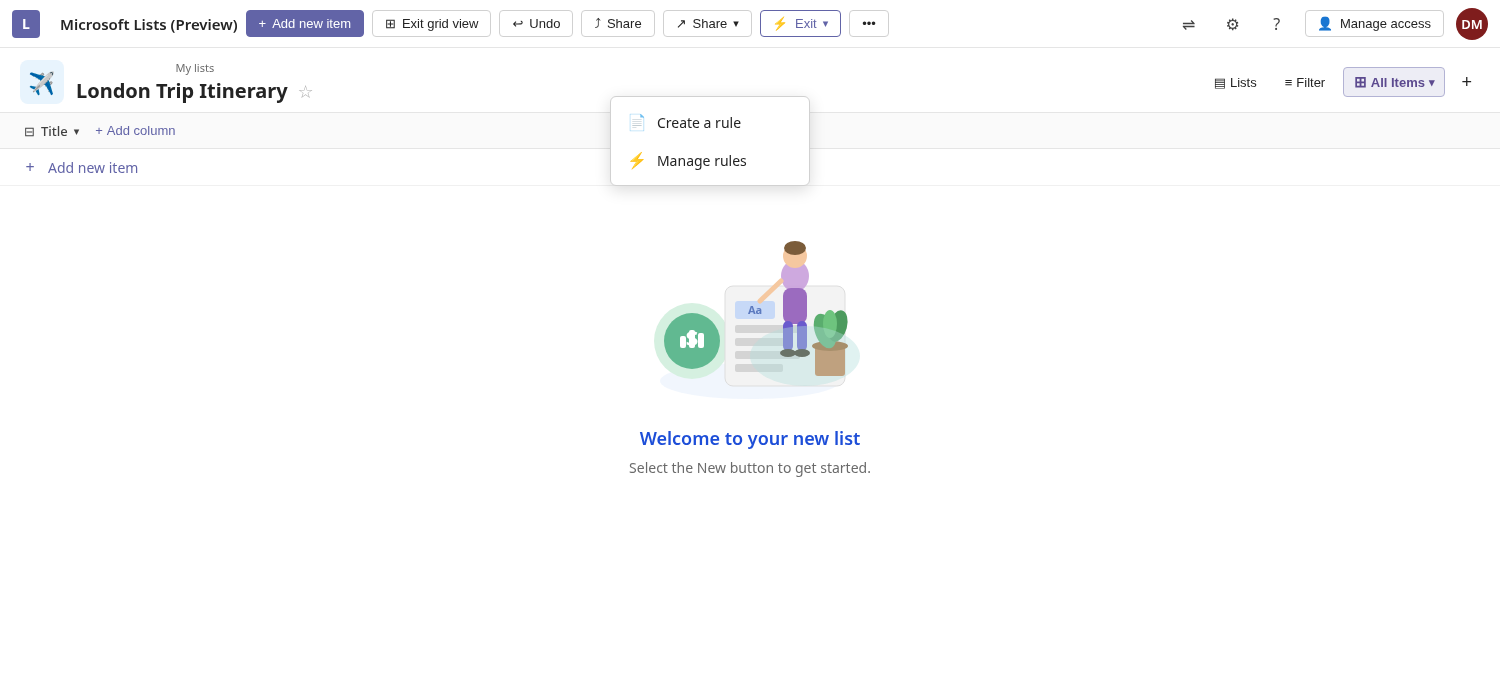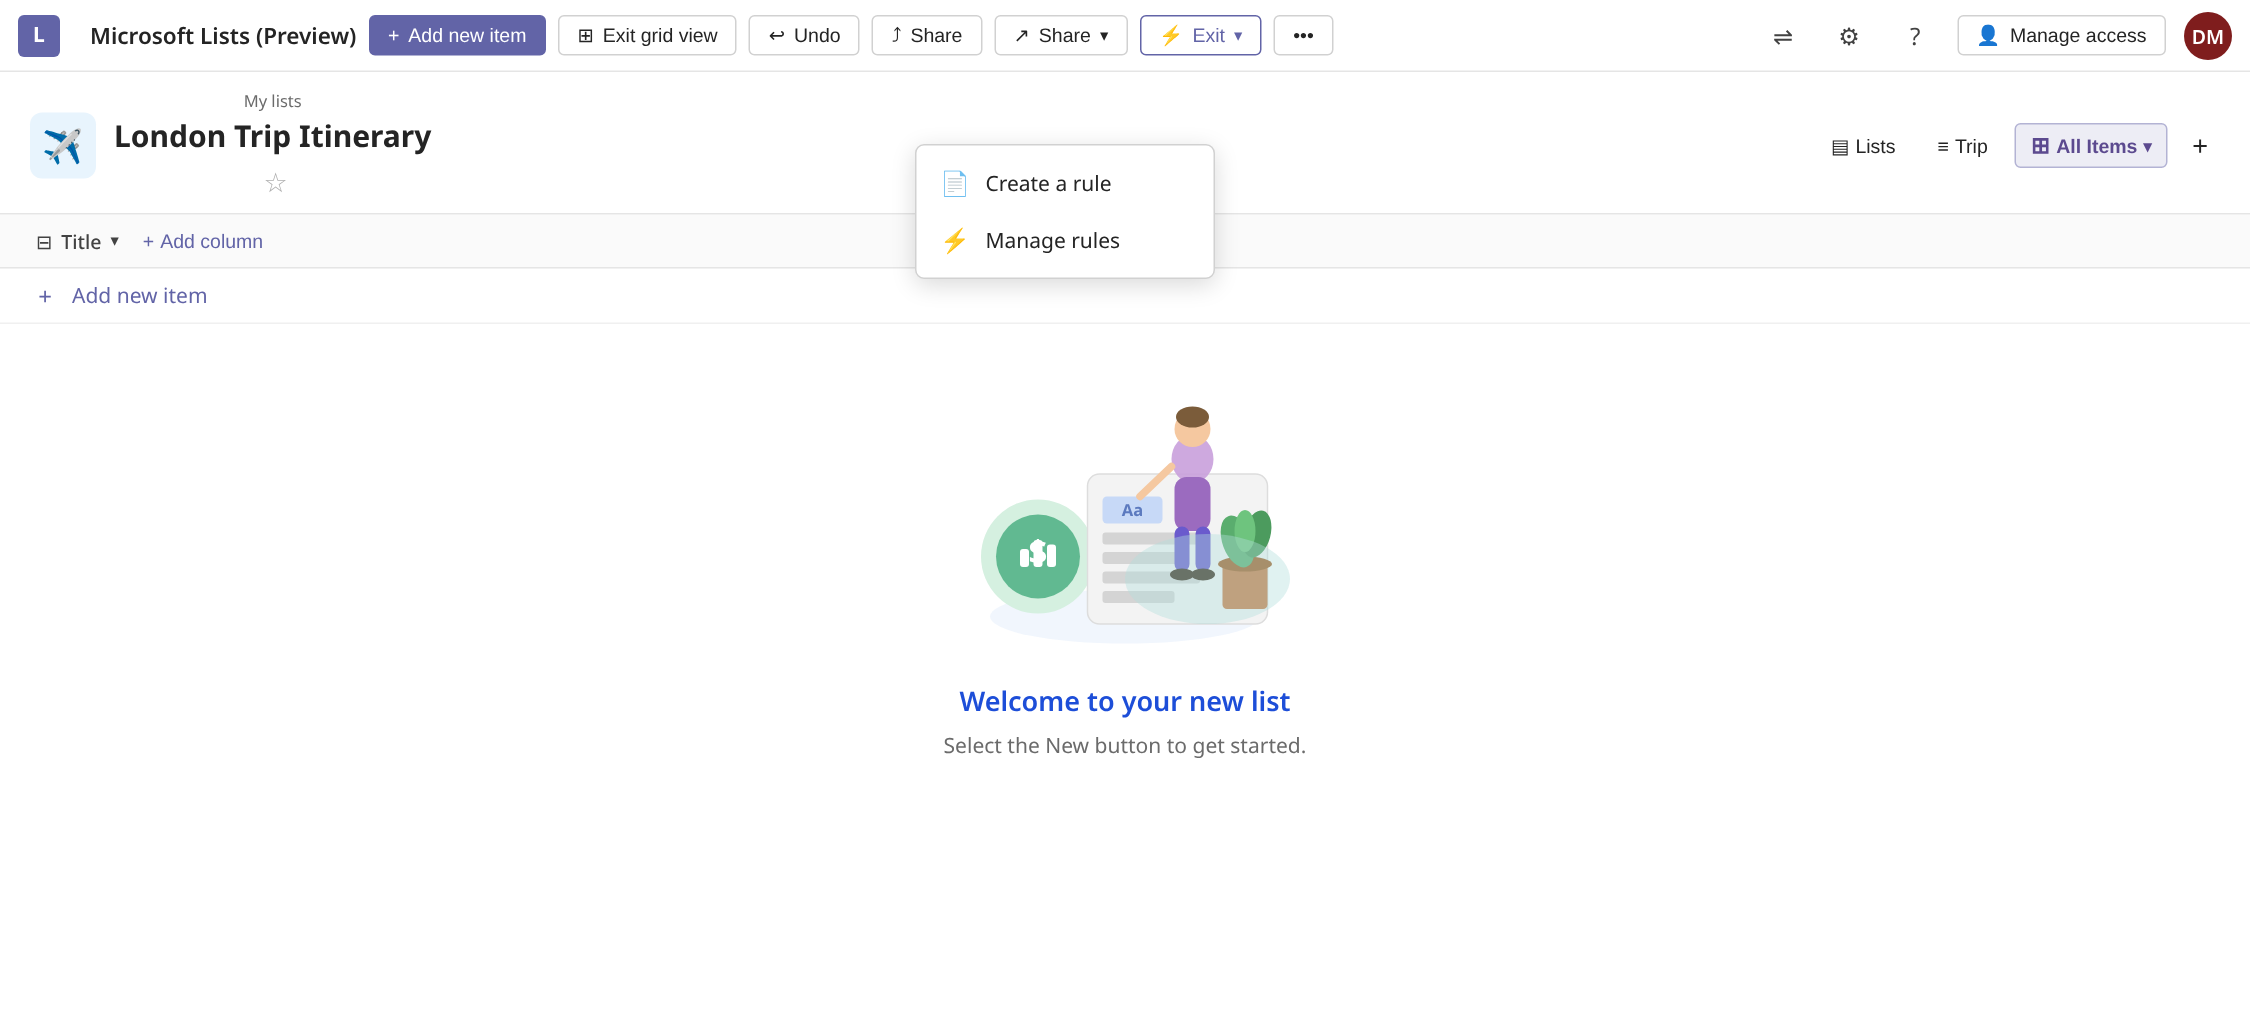--- a/index.html
+++ b/index.html
@@ -280,36 +280,36 @@
     </div>
   </div>
 </div>
 
 <div class="header-section" style="position:relative;">
 
   <div class="list-icon">✈️</div>
 
   <div class="breadcrumb-area">
     <span class="my-lists-label">My lists</span>
-    <div style="display:flex;align-items:center;gap:6px;flex-direction:column;">
+    <div style="display:flex;align-items:center;gap:6px;">
       <span class="list-title">London Trip Itinerary</span>
       <span class="star-btn">☆</span>
     </div>
   </div>
 
   <div class="header-actions">
 
     <button class="filter-btn">
       <span>▤</span>
       <span>Lists</span>
     </button>
 
     <button class="layout-btn">
       <span>≡</span>
-      <span>Trip</span>
+      <span>Filter</span>
     </button>
 
     <button class="allitems-btn">
       <span style="font-size:15px;">⊞</span>
       <span>All Items</span>
       <span class="chevron">▾</span>
     </button>
 
     <button class="add-view-btn">
       <span>+</span>

